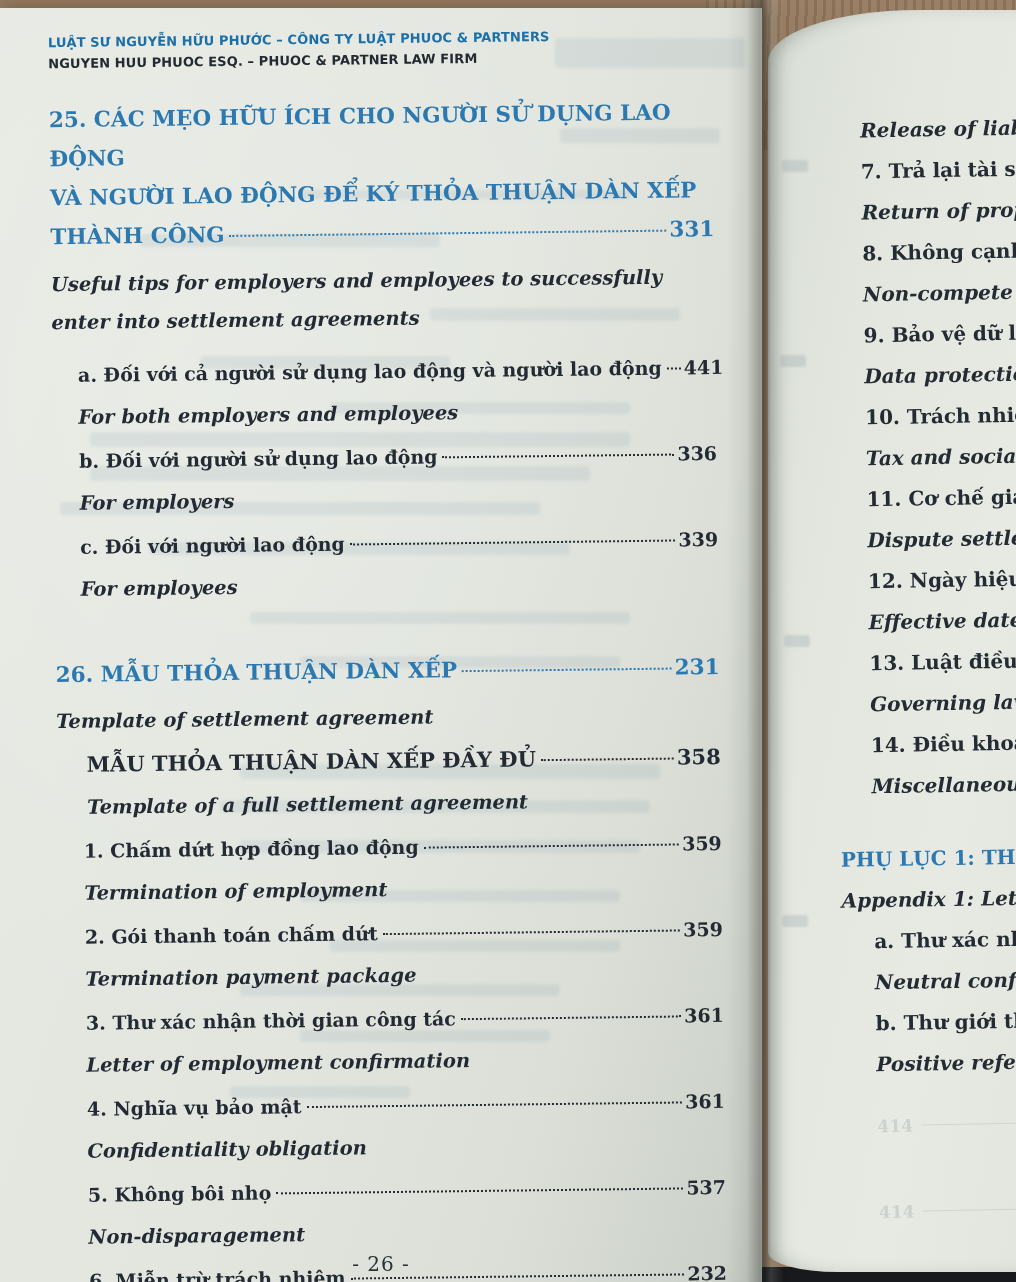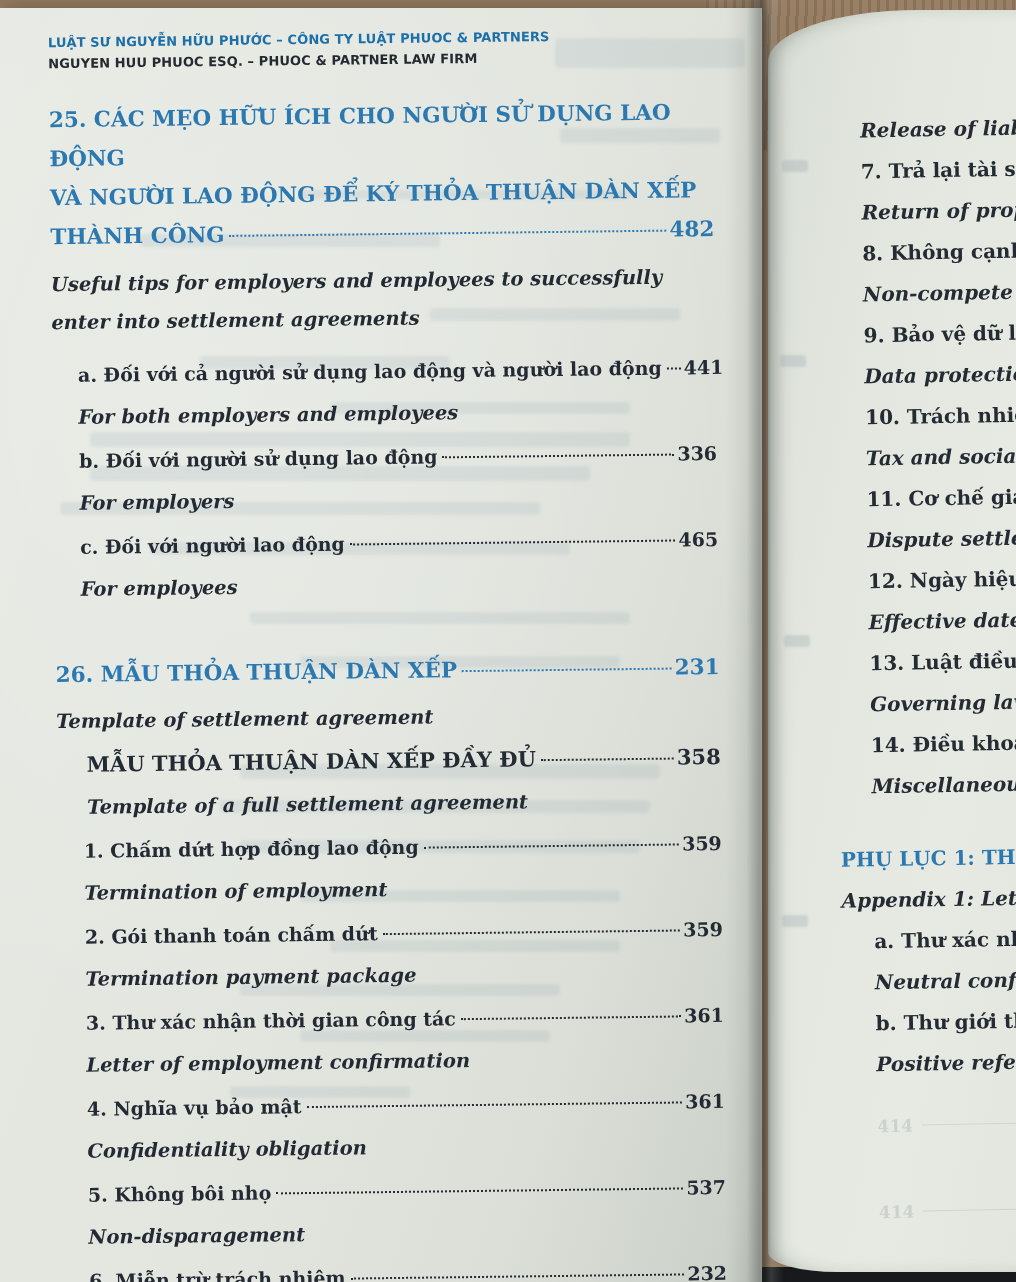--- a/index.html
+++ b/index.html
@@ -170,21 +170,21 @@
   <div class="lp-content">
     <div class="hdr l1">LUẬT SƯ NGUYỄN HỮU PHƯỚC – CÔNG TY LUẬT PHUOC &amp; PARTNERS</div>
     <div class="hdr l2">NGUYEN HUU PHUOC ESQ. – PHUOC &amp; PARTNER LAW FIRM</div>
 
     <div class="h25">
       <div>25. CÁC MẸO HỮU ÍCH CHO NGƯỜI SỬ DỤNG LAO ĐỘNG</div>
       <div>VÀ NGƯỜI LAO ĐỘNG ĐỂ KÝ THỎA THUẬN DÀN XẾP</div>
       <div class="row hrow">
         <span class="t">THÀNH CÔNG</span>
         <span class="leader"></span>
-        <span class="pg">482</span>
+        <span class="pg">331</span>
       </div>
     </div>
     <div class="subhead-it">Useful tips for employers and employees to successfully enter into settlement agreements</div>
 
     <div class="row entry ind gap-md">
       <span class="t">a. Đối với cả người sử dụng lao động và người lao động</span>
       <span class="leader"></span>
       <span class="pg">441</span>
     </div>
     <div class="row it ind">
@@ -194,21 +194,21 @@
       <span class="t">b. Đối với người sử dụng lao động</span>
       <span class="leader"></span>
       <span class="pg">336</span>
     </div>
     <div class="row it ind">
       <span class="t">For employers</span>
     </div>
     <div class="row entry ind">
       <span class="t">c. Đối với người lao động</span>
       <span class="leader"></span>
-      <span class="pg">465</span>
+      <span class="pg">339</span>
     </div>
     <div class="row it ind">
       <span class="t">For employees</span>
     </div>
 
     <div class="row hrow gap-lg">
       <span class="t">26. MẪU THỎA THUẬN DÀN XẾP</span>
       <span class="leader"></span>
       <span class="pg">231</span>
     </div>
@@ -265,13 +265,14 @@
     <div class="row it ind">
       <span class="t">Non-disparagement</span>
     </div>
     <div class="row entry ind">
       <span class="t">6. Miễn trừ trách nhiệm</span>
       <span class="leader"></span>
       <span class="pg">232</span>
     </div>
   </div>
 
+  <div class="footer">- 26 -</div>
 </div>
 
 </body></html>

